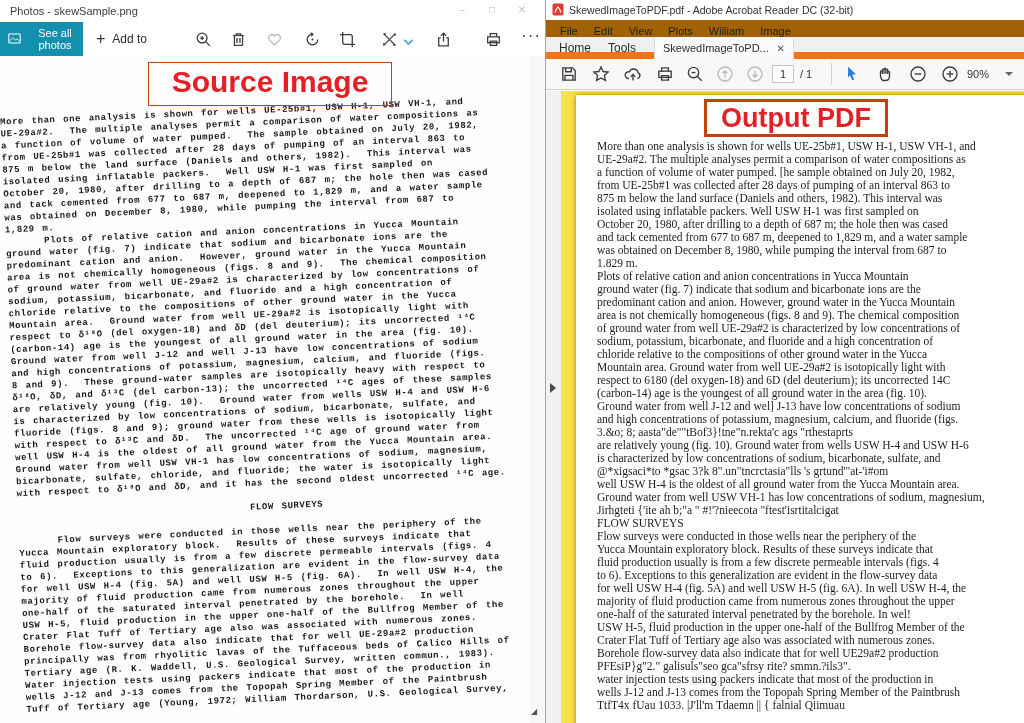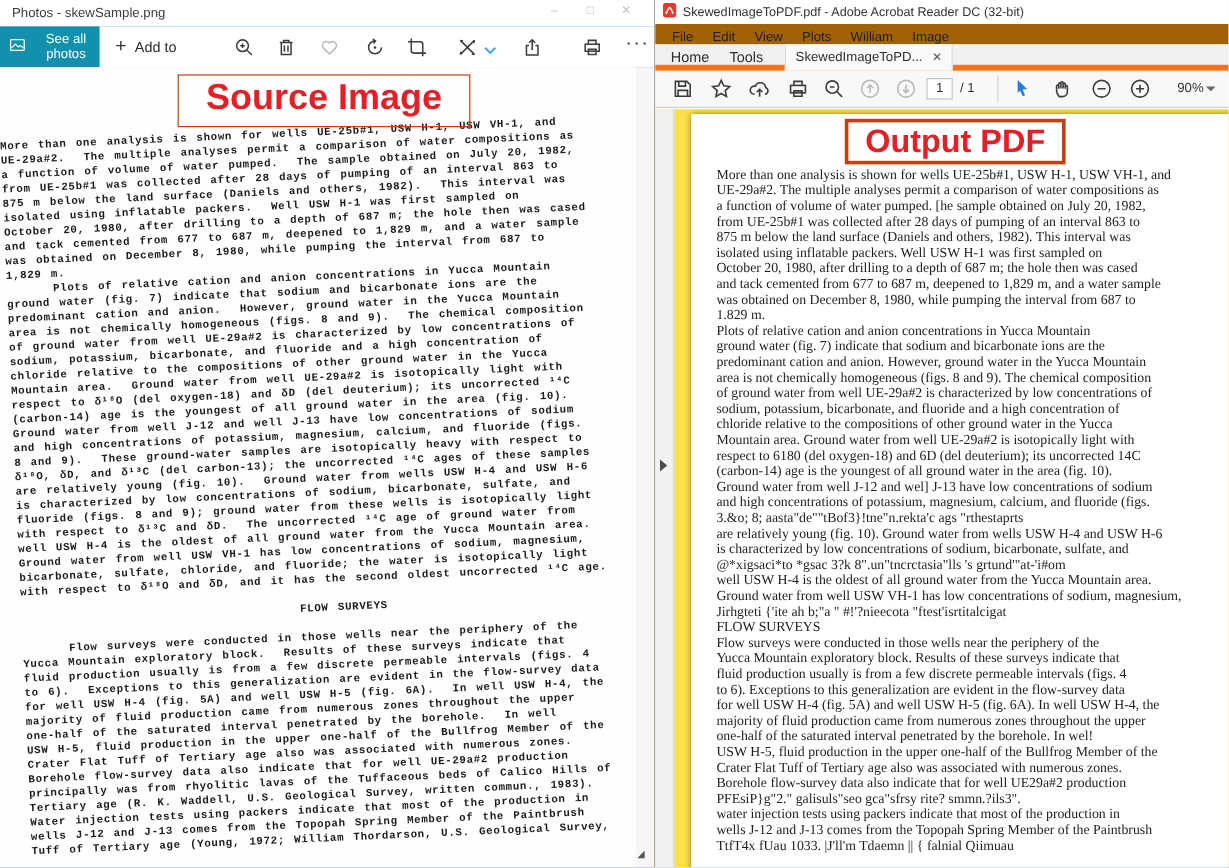--- a/index.html
+++ b/index.html
@@ -29,31 +29,31 @@
 
   #source-doc { position:absolute; left:13px; top:49px; width:506px; transform:rotate(-2.55deg); transform-origin:50% 50%; }
   .src-line { font-family:"Liberation Mono", monospace; font-size:9px; line-height:12px; letter-spacing:0.55px; word-spacing:1.8px; color:#1b1b1b; white-space:pre; font-weight:bold; }
   .corner-glyph { position:absolute; left:531px; top:651px; color:#555; font-size:8px; }
 
   
   #acrobat-window { position:absolute; left:545px; top:0; width:479px; height:723px; background:#fff; border-left:1px solid #a8a8a8; overflow:hidden; }
   .a-titlebar { height:20px; display:flex; align-items:center; gap:5px; padding-left:6px; font-size:10.5px; color:#333; background:#fff; }
   .a-menubar { height:17px; display:flex; align-items:flex-end; padding-left:6px; background:#a16207; }
   .a-menubar span { font-size:11px; color:#1f1f1f; padding:0 8px; }
-  .a-tabbar { position:relative; height:22px; background:#f0f0f0; border-bottom:5px solid #f97316; }
+  .a-tabbar { position:relative; height:22px; background:#f0f0f0; border-bottom:7px solid #f97316; }
   .a-tab-btn { position:absolute; top:0; height:22px; font-size:12px; color:#2e2e2e; line-height:21px; background:none; border:none; }
   .a-doctab { position:absolute; left:108px; top:0; width:140px; height:22px; background:#fafafa; border-left:1px solid #dcdcdc; border-right:1px solid #dcdcdc; font-size:11px; color:#2e2e2e; line-height:21px; padding:0 8px; display:flex; justify-content:space-between; align-items:center; }
   .a-doctab .x { color:#555; font-size:10px; margin-left:6px; }
   .a-toolbar { position:relative; height:31px; background:#f8f8f8; border-bottom:1px solid #cfcfcf; }
   .at-icon { position:absolute; top:6px; width:18px; height:18px; }
   .at-icon svg { width:18px; height:18px; }
   .page-box { position:absolute; left:226px; top:6px; width:22px; height:18px; border:1px solid #c4c4c4; background:#fff; font-size:11px; color:#333; text-align:center; line-height:17px; }
   .page-total { position:absolute; left:254px; top:6px; font-size:11px; color:#333; line-height:18px; }
   .tb-divider { position:absolute; left:285px; top:4px; width:1px; height:22px; background:#d2d2d2; }
-  .zoom-label { position:absolute; left:435px; top:6px; font-size:11px; color:#333; line-height:18px; }
+  .zoom-label { position:absolute; left:421px; top:6px; font-size:11px; color:#333; line-height:18px; }
   .zoom-caret { position:absolute; left:459px; top:13px; width:0; height:0; border-left:4px solid transparent; border-right:4px solid transparent; border-top:4px solid #666; }
 
   .a-docarea { position:absolute; left:0; top:91px; width:479px; height:632px; background:#fde047; overflow:hidden; }
   .nav-strip { position:absolute; left:0; top:0; width:16px; height:632px; background:#f1f1f1; border-right:1px solid #d6d6d6; }
   .nav-arrow { position:absolute; left:4px; top:292px; width:0; height:0; border-top:5px solid transparent; border-bottom:5px solid transparent; border-left:6px solid #4a4a4a; }
   .pdf-page { position:absolute; left:30px; top:4px; width:460px; height:700px; background:#fff; box-shadow:0 0 5px rgba(0,0,0,.45); }
   #pdf-text { position:absolute; left:21px; top:45px; width:430px; }
   .pdf-line { font-family:"Liberation Serif", serif; font-size:11.5px; line-height:13px; color:#1d1d1d; white-space:pre; }
 
   .ic { stroke:#3c3c3c; fill:none; stroke-width:1.2; }

